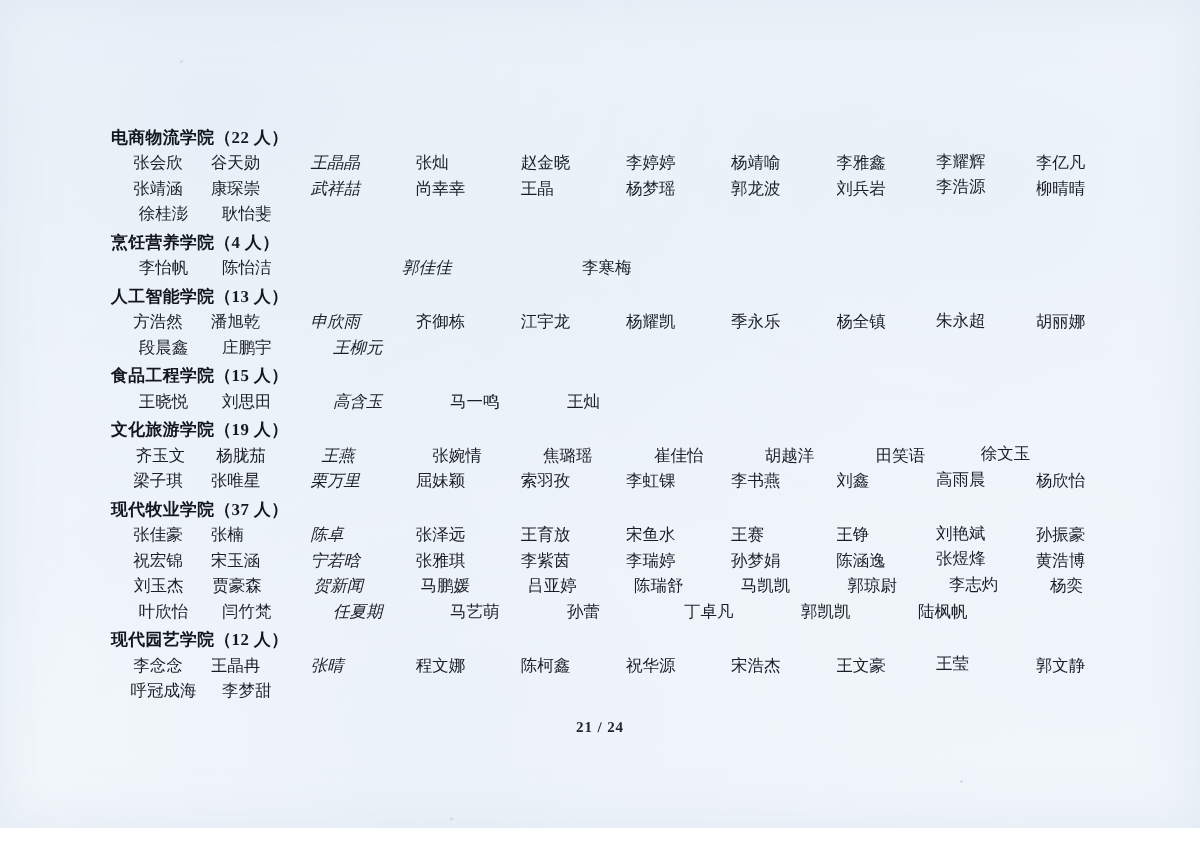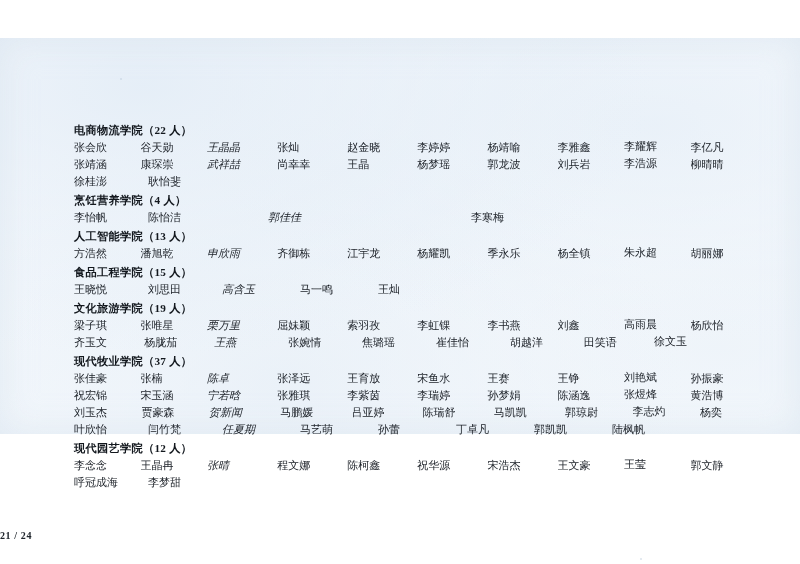--- a/index.html
+++ b/index.html
@@ -9,29 +9,28 @@
   body {
     width: 800px;
     height: 564px;
     background: #ffffff;
     font-family: "Liberation Serif", serif;
     overflow: hidden;
   }
   .page {
     position: relative;
     width: 800px;
-    height: 396px;
+    height: 552px;
     background:
       radial-gradient(ellipse at 18% 12%, rgba(226,236,246,0.85) 0%, rgba(255,255,255,0) 55%),
       radial-gradient(ellipse at 82% 22%, rgba(229,238,247,0.75) 0%, rgba(255,255,255,0) 50%),
       radial-gradient(ellipse at 35% 88%, rgba(231,239,247,0.8) 0%, rgba(255,255,255,0) 55%),
       radial-gradient(ellipse at 90% 78%, rgba(234,241,248,0.7) 0%, rgba(255,255,255,0) 50%),
       linear-gradient(150deg, #fbfcfe 0%, #f4f8fc 40%, #fafcfe 70%, #f6fafd 100%);
     box-sizing: border-box;
-    margin-top: 38px;
   }
   .scan-edge {
     position: absolute;
     inset: 0;
     pointer-events: none;
     box-shadow: inset 0 0 34px rgba(210,222,235,0.55);
   }
   .content {
     position: absolute;
     left: 74px;
@@ -55,41 +54,42 @@
     white-space: nowrap;
   }
   .name-cell {
     font-size: 11px;
     color: #1a1f26;
     box-sizing: border-box;
     padding-right: 4px;
     overflow: hidden;
   }
   
-  .name-row .c0 { width: 74px; }
+  .name-row .c0 { width: 74px; text-align: center; }
   .name-row .c1 { width: 74px; }
   .name-row .c2 { width: 78px; font-style: italic; }
   .name-row .c3 { width: 78px; }
   .name-row .c4 { width: 78px; }
   .name-row .c5 { width: 78px; }
   .name-row .c6 { width: 78px; }
   .name-row .c7 { width: 74px; }
   .name-row .c8 { width: 74px; font-family: Liberation Mono, monospace; }
 
   
   .sparse .c0 { width: 74px; }
   .sparse .c1 { width: 120px; }
   .sparse .c2 { width: 120px; }
-  .sparse .c3 { width: 120px; text-align: right; }
+  .sparse .c3 { width: 120px; }
 
   .page-number {
     position: absolute;
     left: 0;
     right: 0;
-    top: 492px;
+    top: 480px;
+    text-align: center;
     font-size: 10px;
     font-weight: bold;
     color: #20262d;
     letter-spacing: 0.6px;
   }
   .speck {
     position: absolute;
     border-radius: 50%;
     background: rgba(186,200,215,0.5);
     pointer-events: none;
@@ -153,56 +153,61 @@
           <div class="name-cell c1">潘旭乾</div>
           <div class="name-cell c2">申欣雨</div>
           <div class="name-cell c3">齐御栋</div>
           <div class="name-cell c4">江宇龙</div>
           <div class="name-cell c5">杨耀凯</div>
           <div class="name-cell c6">季永乐</div>
           <div class="name-cell c7">杨全镇</div>
           <div class="name-cell c8">朱永超</div>
           <div class="name-cell c9">胡丽娜</div>
         </div>
+        <div class="name-row">
+          <div class="name-cell c0">段晨鑫</div>
+          <div class="name-cell c1">庄鹏宇</div>
+          <div class="name-cell c2">王柳元</div>
+        </div>
       </div>
       <div class="dept-block">
         <div class="dept-title">食品工程学院（15 人）</div>
         <div class="name-row">
           <div class="name-cell c0">王晓悦</div>
           <div class="name-cell c1">刘思田</div>
           <div class="name-cell c2">高含玉</div>
           <div class="name-cell c3">马一鸣</div>
           <div class="name-cell c4">王灿</div>
         </div>
       </div>
       <div class="dept-block">
         <div class="dept-title">文化旅游学院（19 人）</div>
+        <div class="name-row">
+          <div class="name-cell c0">齐玉文</div>
+          <div class="name-cell c1">杨胧茄</div>
+          <div class="name-cell c2">王燕</div>
+          <div class="name-cell c3">张婉情</div>
+          <div class="name-cell c4">焦璐瑶</div>
+          <div class="name-cell c5">崔佳怡</div>
+          <div class="name-cell c6">胡越洋</div>
+          <div class="name-cell c7">田笑语</div>
+          <div class="name-cell c8">徐文玉</div>
+        </div>
         <div class="name-row">
           <div class="name-cell c0">梁子琪</div>
           <div class="name-cell c1">张唯星</div>
           <div class="name-cell c2">栗万里</div>
           <div class="name-cell c3">屈妹颖</div>
           <div class="name-cell c4">索羽孜</div>
           <div class="name-cell c5">李虹锞</div>
           <div class="name-cell c6">李书燕</div>
           <div class="name-cell c7">刘鑫</div>
           <div class="name-cell c8">高雨晨</div>
           <div class="name-cell c9">杨欣怡</div>
         </div>
-        <div class="name-row">
-          <div class="name-cell c0">齐玉文</div>
-          <div class="name-cell c1">杨胧茄</div>
-          <div class="name-cell c2">王燕</div>
-          <div class="name-cell c3">张婉情</div>
-          <div class="name-cell c4">焦璐瑶</div>
-          <div class="name-cell c5">崔佳怡</div>
-          <div class="name-cell c6">胡越洋</div>
-          <div class="name-cell c7">田笑语</div>
-          <div class="name-cell c8">徐文玉</div>
-        </div>
       </div>
       <div class="dept-block">
         <div class="dept-title">现代牧业学院（37 人）</div>
         <div class="name-row">
           <div class="name-cell c0">张佳豪</div>
           <div class="name-cell c1">张楠</div>
           <div class="name-cell c2">陈卓</div>
           <div class="name-cell c3">张泽远</div>
           <div class="name-cell c4">王育放</div>
           <div class="name-cell c5">宋鱼水</div>

